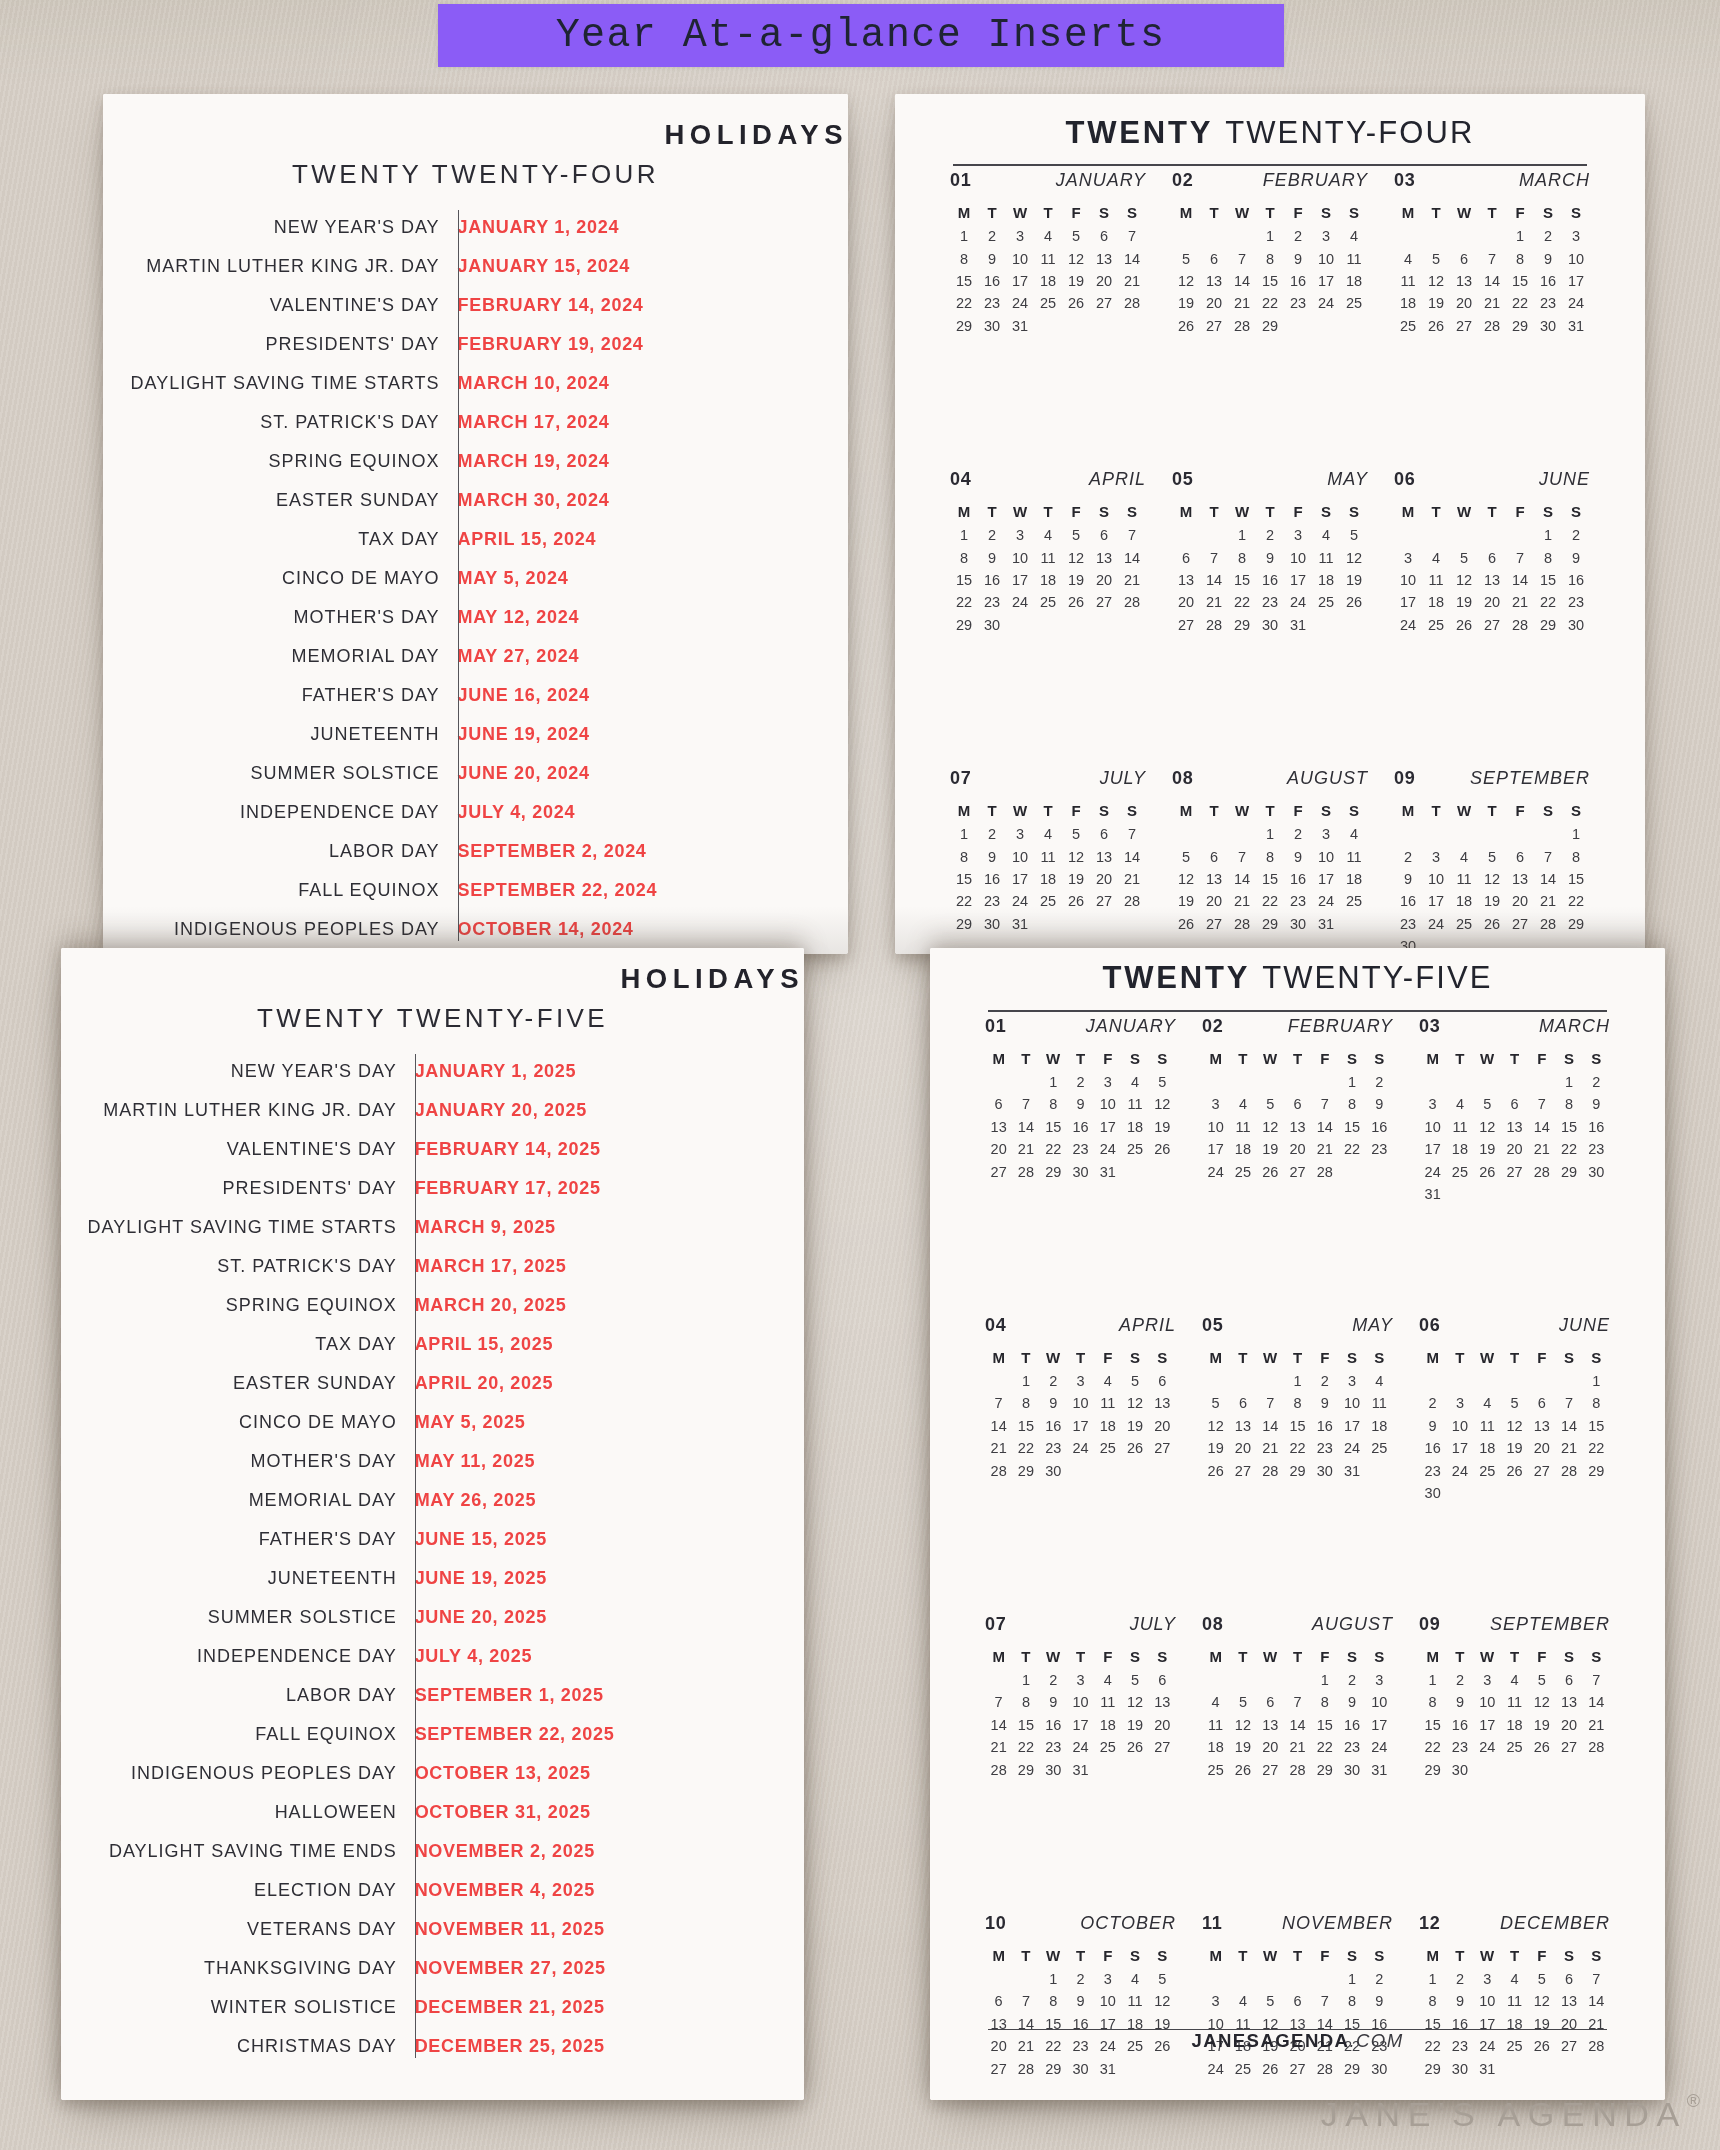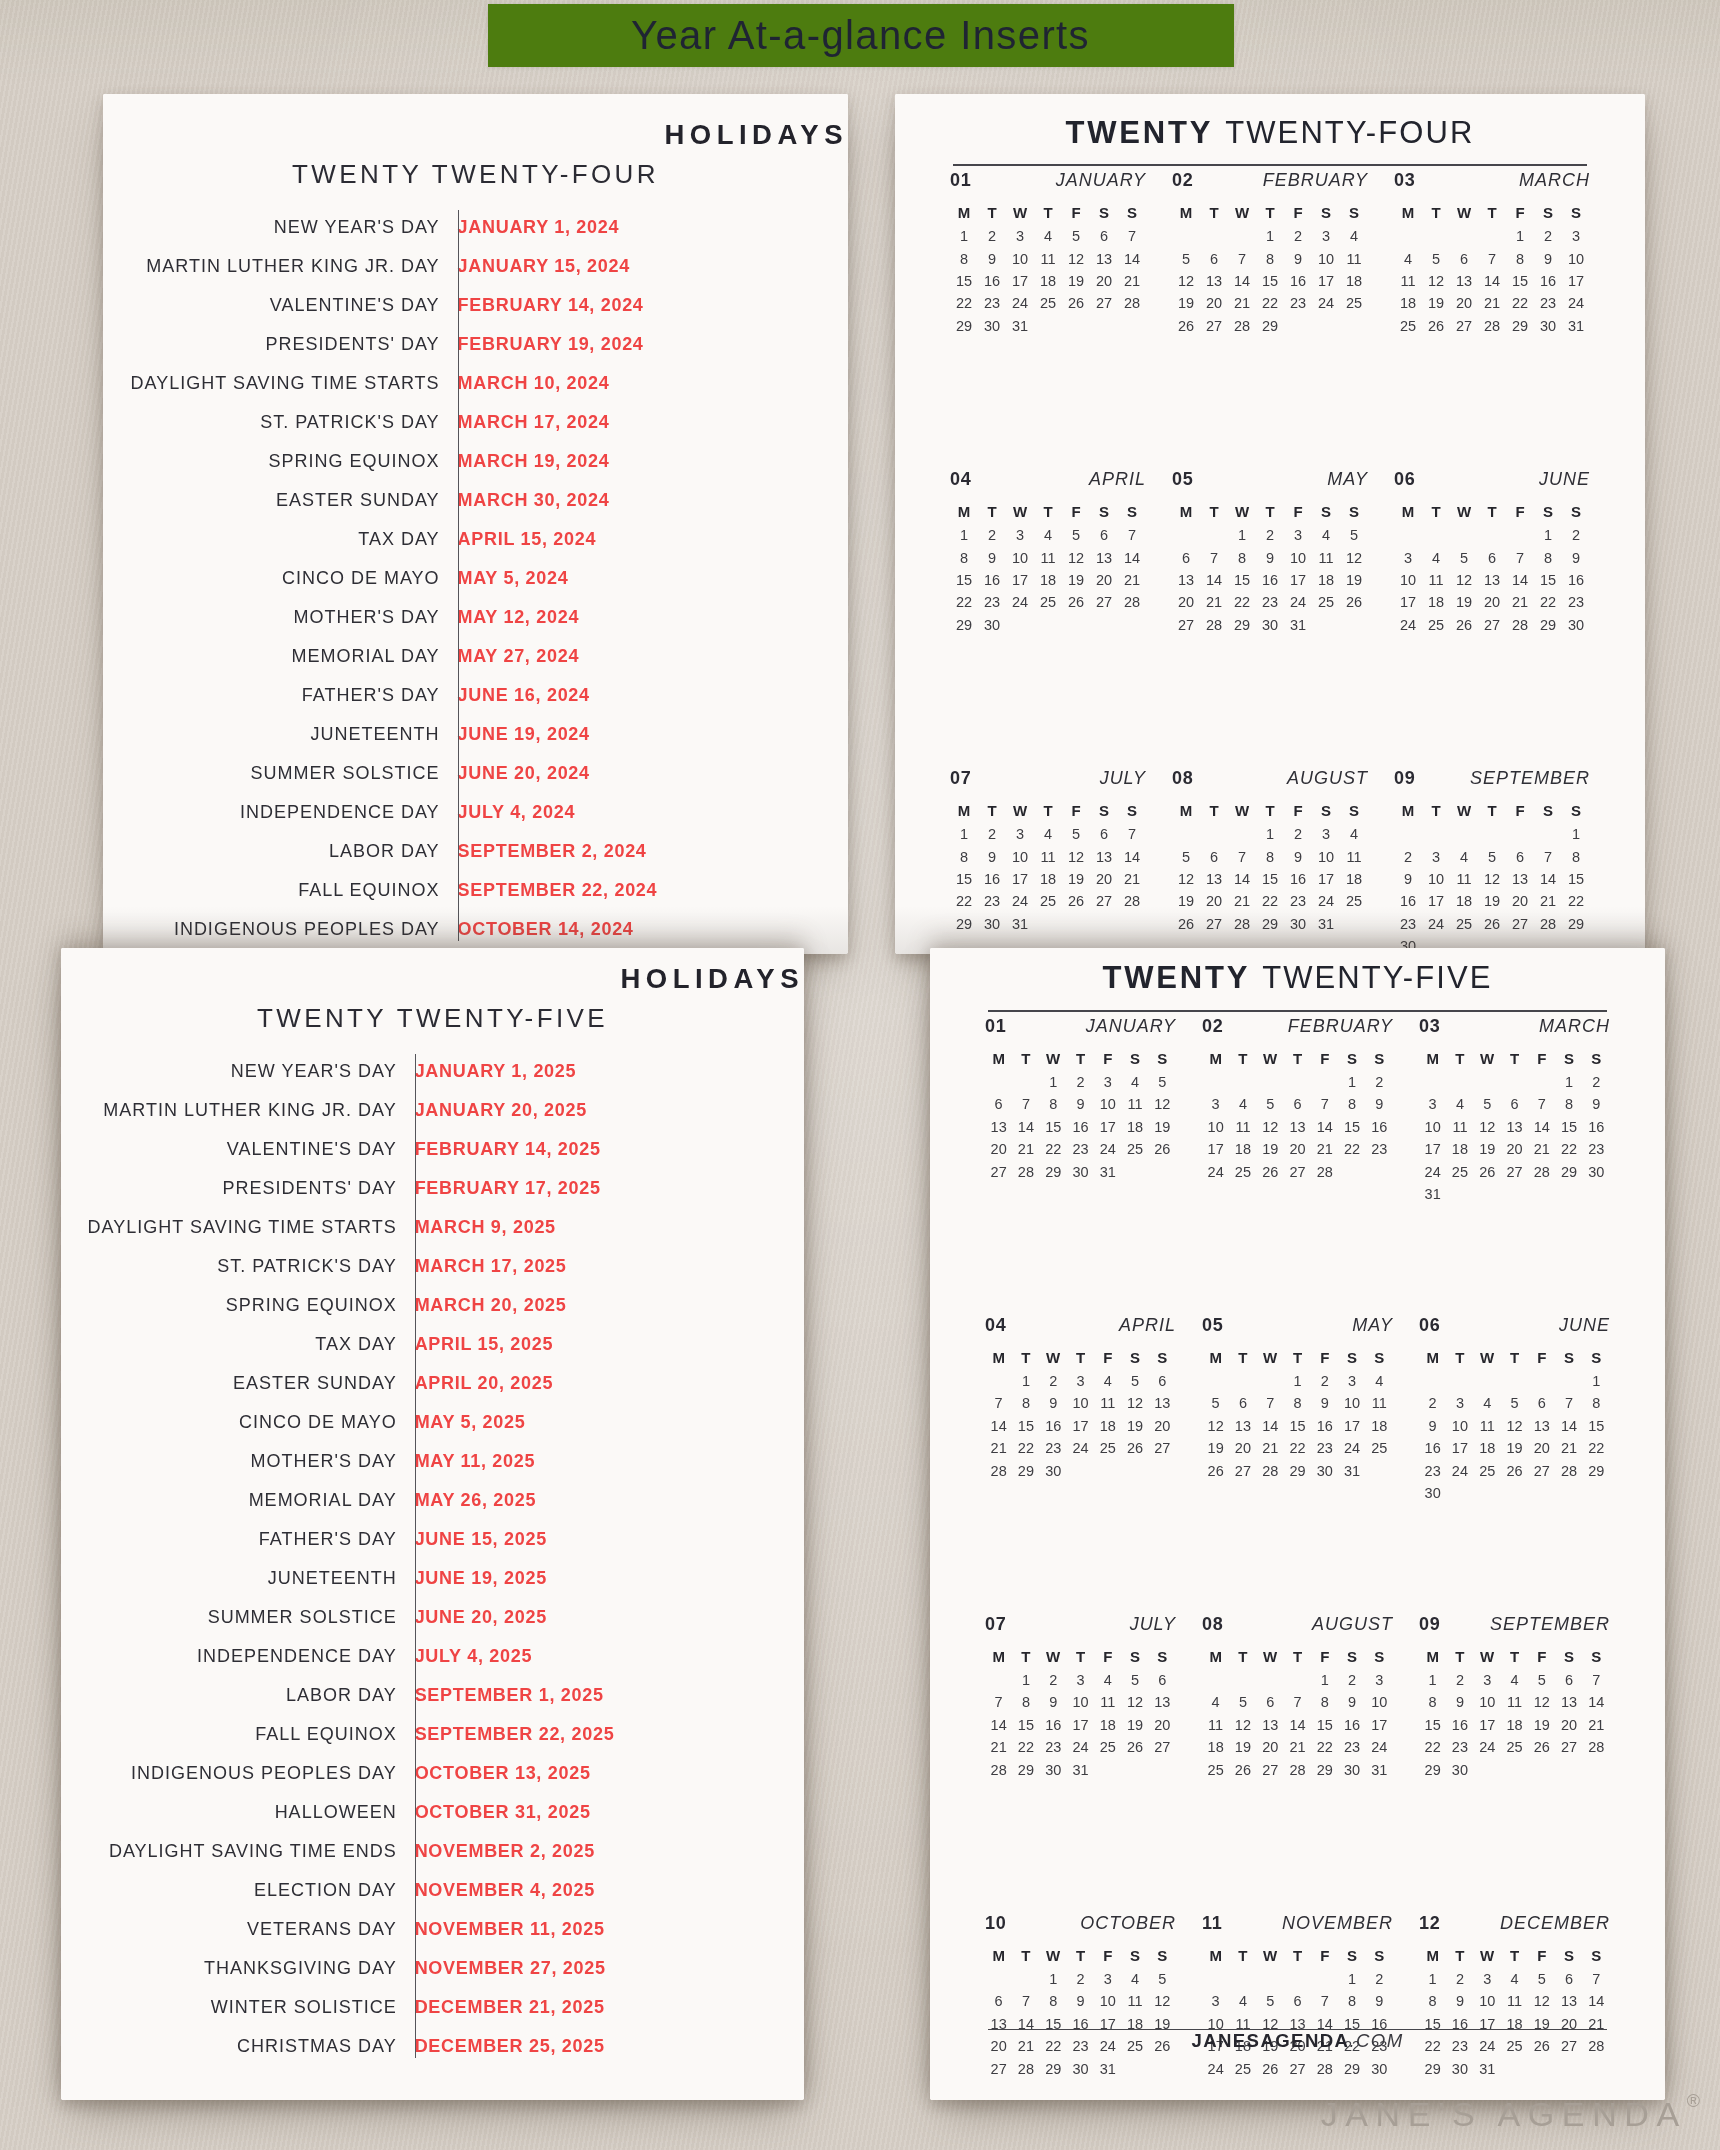--- a/index.html
+++ b/index.html
@@ -7,23 +7,24 @@
     width:1721px;height:2151px;position:relative;overflow:hidden;
     font-family:"Liberation Sans",sans-serif;
     background-color:#d7d0c7;
     background-image:
       radial-gradient(ellipse at 50% 38%, rgba(255,255,255,.22), rgba(0,0,0,0) 62%),
       repeating-linear-gradient(100deg, rgba(255,255,255,.05) 0 2.1px, rgba(120,105,90,.05) 2.1px 4.8px),
       linear-gradient(180deg, rgba(120,105,90,.08), rgba(120,105,90,0) 83px);
   }
   .banner{
     position:absolute;left:50%;top:4.1px;transform:translateX(-50%);
-    width:746px;height:63px;background:#4d7c0f;
+    width:846px;height:63px;background:#8b5cf6;
     display:flex;align-items:center;justify-content:center;
     box-shadow:0 1.4px 4.1px rgba(90,78,64,.18);
+    font-family:Liberation Mono, monospace;
   }
   .banner span{font-size:40px;font-weight:300;color:#1f2433;letter-spacing:1.4px;white-space:nowrap;}
 
   .page{position:absolute;background:#fbf9f7;border-radius:1.4px;
     box-shadow:0 20.6px 38px -12.4px rgba(88,76,62,.55), 0 5.5px 13.8px rgba(88,76,62,.28);}
   .page-tl{left:103px;top:94px;width:745px;height:860px;}
   .page-tr{left:895px;top:94px;width:750px;height:860px;}
   .page-tl::after,.page-tr::after{
     content:'';position:absolute;left:0;right:0;bottom:0;height:48px;
     background:linear-gradient(rgba(60,50,40,0),rgba(60,50,40,.10));

